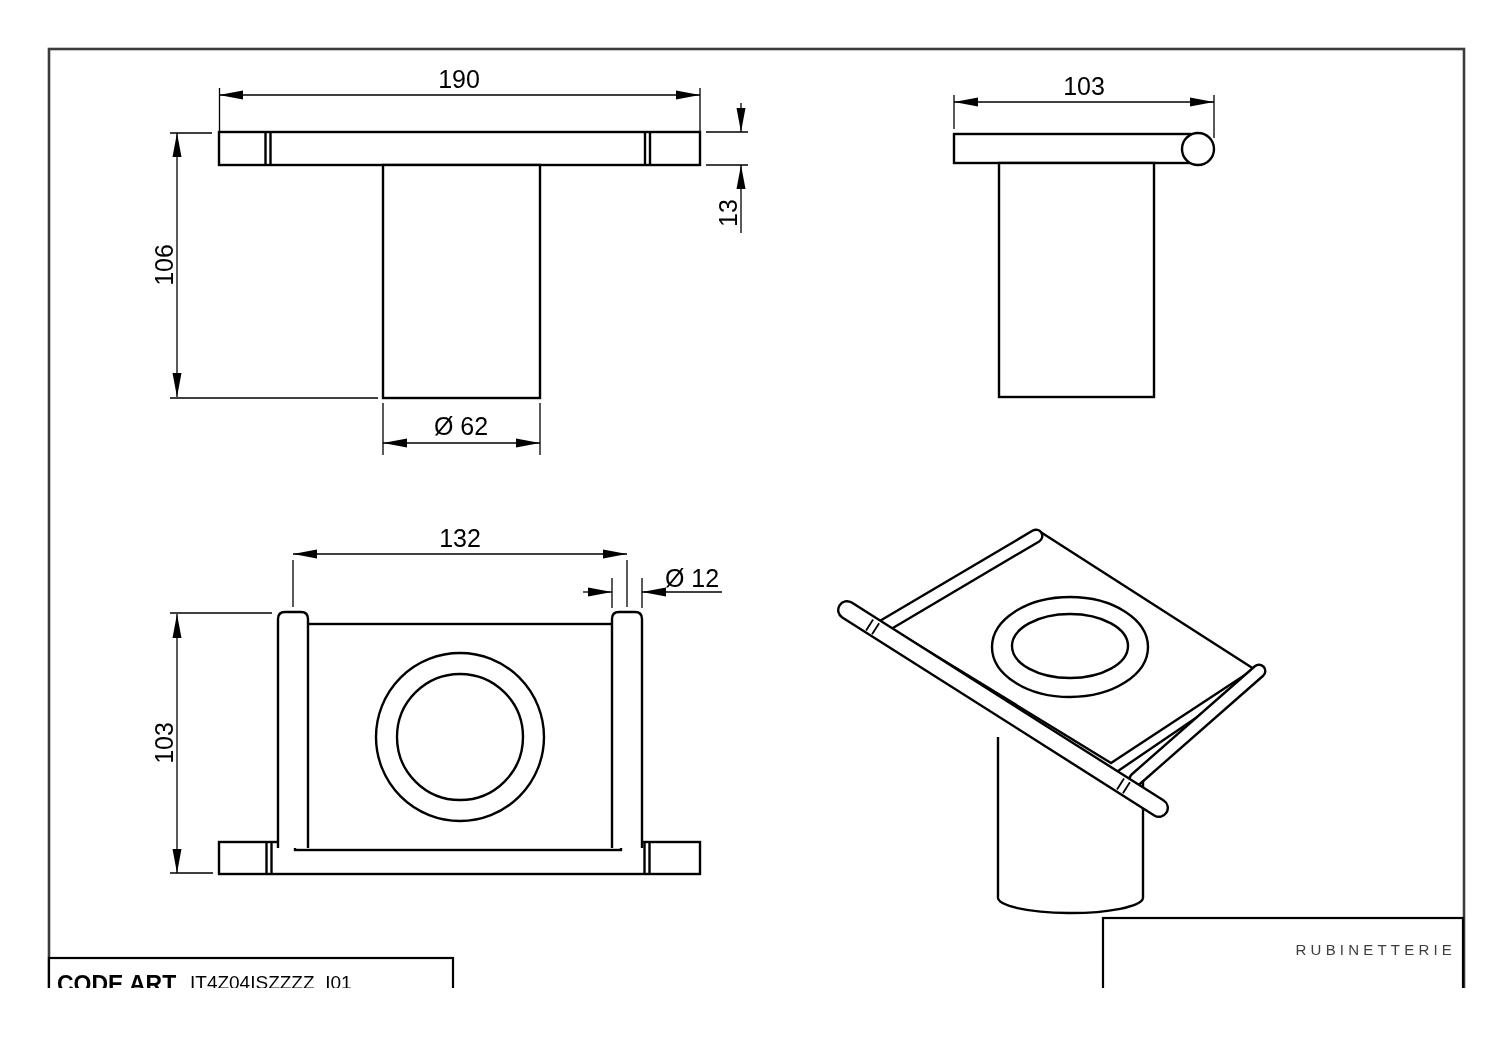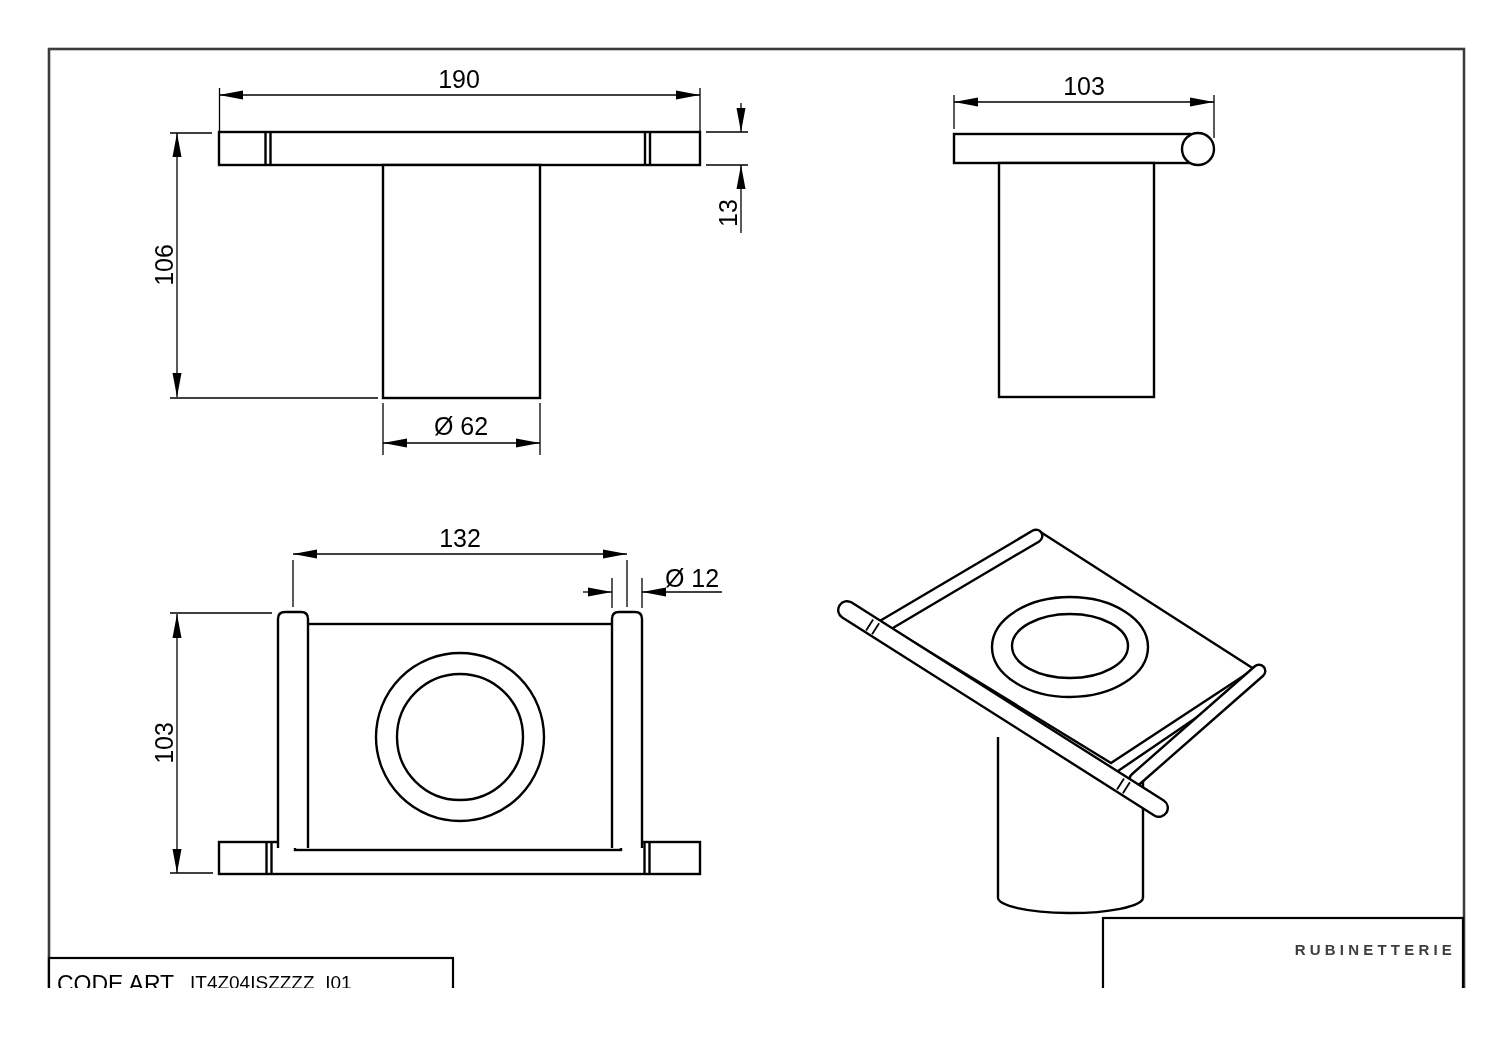--- a/index.html
+++ b/index.html
@@ -10,24 +10,24 @@
   .objf{stroke:#000;stroke-width:2.4;fill:#fff;stroke-linejoin:miter;}
   .thin{stroke:#000;stroke-width:1.3;fill:none;}
   .arr{fill:#000;stroke:none;}
   .dimtext{font-family:"Liberation Sans",sans-serif;font-size:25px;fill:#000;}
   .frame{stroke:#3c3c3c;stroke-width:2.6;fill:none;}
   .box{stroke:#000;stroke-width:2.2;fill:#fff;}
   .tube-out{stroke:#000;fill:none;stroke-linecap:round;}
   .tube-in{stroke:#fff;fill:none;stroke-linecap:round;}
   .joint{stroke:#000;stroke-width:1.8;fill:none;}
   .label{position:absolute;white-space:nowrap;color:#000;}
-  #code-label{left:57px;top:971px;font-size:23px;font-weight:normal;}
+  #code-label{left:57px;top:971px;font-size:23px;font-weight:bold;}
   #code-value{left:190px;top:972px;font-size:19px;font-weight:normal;}
   #logo-tagline{left:1150px;top:941px;width:306px;text-align:right;
-     font-size:15px;letter-spacing:4.2px;color:#3d3d3d;font-weight:bold;}
+     font-size:15px;letter-spacing:4.2px;color:#3d3d3d;font-weight:normal;}
   #logo-brand{left:1188px;top:941px;font-family:"Liberation Serif",serif;
      font-size:60px;color:#000;letter-spacing:0px;line-height:1;}
 </style>
 </head>
 <body>
 
 <div id="page">
 
 <svg width="1500" height="1060" viewBox="0 0 1500 1060">
 

